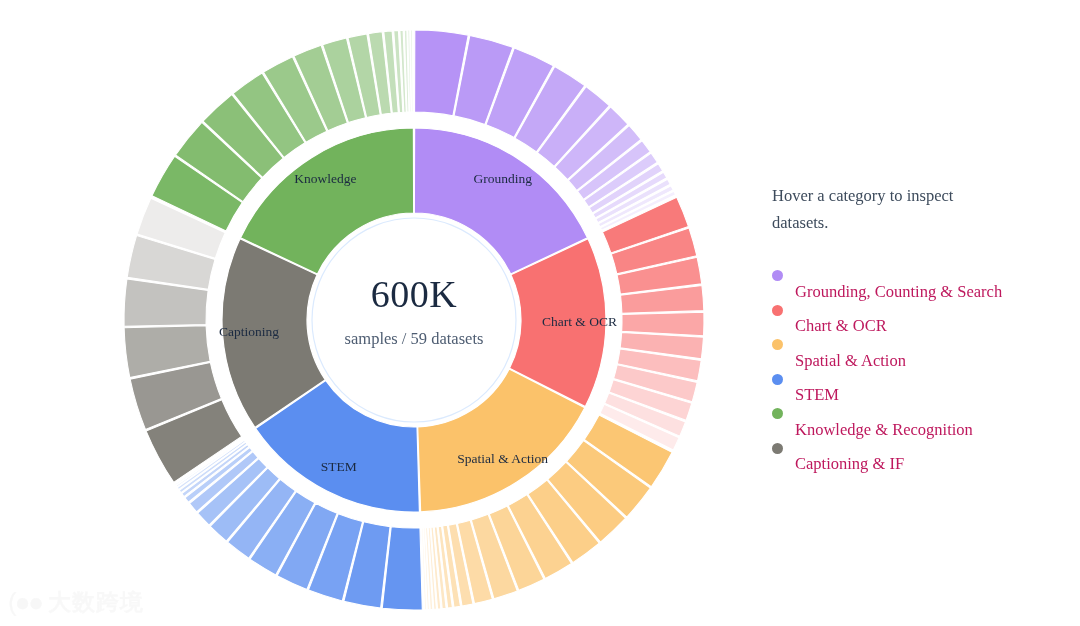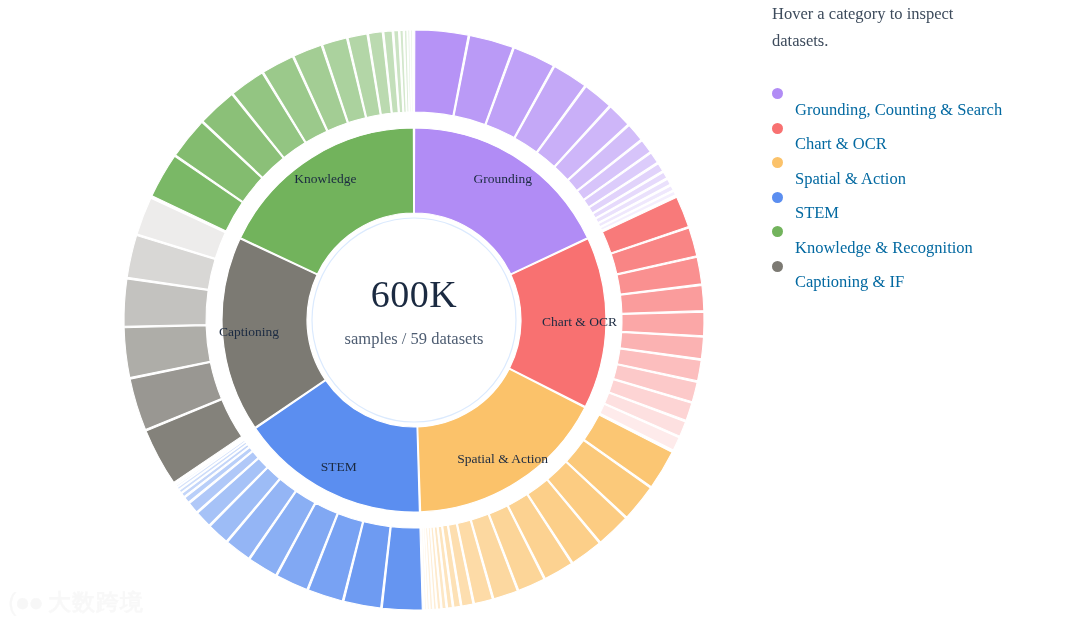--- a/index.html
+++ b/index.html
@@ -42,20 +42,21 @@
     font-size: 16.5px;
     fill: #4e5d72;
   }
   .arc-label {
     font-family: "Liberation Serif", "DejaVu Serif", serif;
     font-size: 13.5px;
     fill: #1b2a41;
   }
   .legend-pane {
     flex: 1 1 auto;
+    padding-top: 182px;
     padding-left: 12px;
   }
   .legend-hint {
     width: 235px;
     font-family: "Liberation Serif", "DejaVu Serif", serif;
     font-size: 16.5px;
     line-height: 1.65;
     color: #3d4b5c;
     margin: 0 0 22px 0;
   }
@@ -73,21 +74,21 @@
   .legend-dot {
     width: 11px;
     height: 11px;
     border-radius: 50%;
     flex: 0 0 11px;
     margin-right: 12px;
   }
   .legend-label {
     font-family: "Liberation Serif", "DejaVu Serif", serif;
     font-size: 16.5px;
-    color: #0369a1;
+    color: #be185d;
     white-space: nowrap;
     margin-top: 32px;
   }
   .watermark {
     position: absolute;
     left: 8px;
     bottom: 8px;
     display: flex;
     align-items: center;
     opacity: 0.55;

